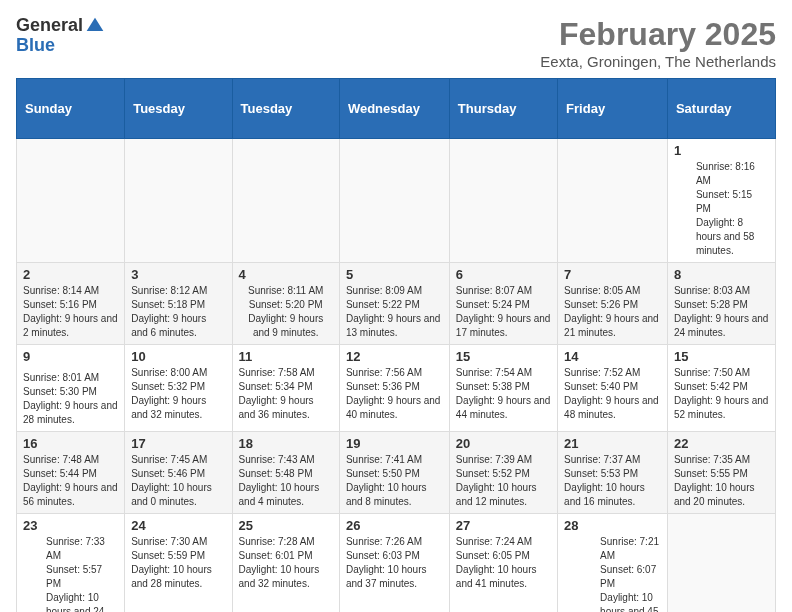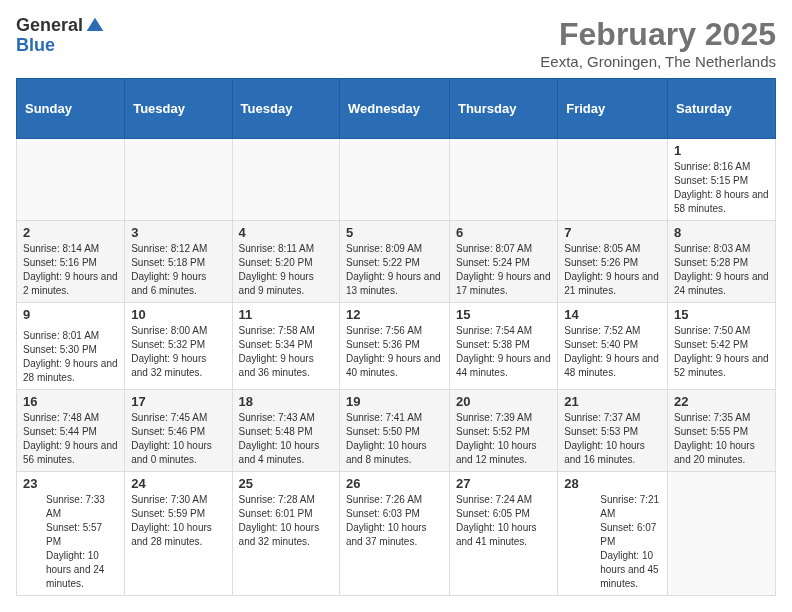--- a/index.html
+++ b/index.html
@@ -131,41 +131,41 @@
   <tbody id="calendar-body">
   <tr>
         <td class="empty-cell"></td>
         <td class="empty-cell"></td>
         <td class="empty-cell"></td>
         <td class="empty-cell"></td>
         <td class="empty-cell"></td>
         <td class="empty-cell"></td>
         <td>
           <span class="day-number">1</span>
-          <div class="day-info" style="white-space: pre-line;">Sunrise: 8:16 AM
+          <div class="day-info" style="white-space: pre-line; margin-left: 22px;">Sunrise: 8:16 AM
 Sunset: 5:15 PM
 Daylight: 8 hours and 58 minutes.</div>
         </td>
       </tr>
       <tr>
         <td>
           <span class="day-number">2</span>
           <div class="day-info" style="white-space: pre-line;">Sunrise: 8:14 AM
 Sunset: 5:16 PM
 Daylight: 9 hours and 2 minutes.</div>
         </td>
         <td>
           <span class="day-number">3</span>
           <div class="day-info" style="white-space: pre-line;">Sunrise: 8:12 AM
 Sunset: 5:18 PM
 Daylight: 9 hours and 6 minutes.</div>
         </td>
         <td>
           <span class="day-number">4</span>
-          <div class="day-info" style="white-space: pre-line;">Sunrise: 8:11 AM
+          <div class="day-info" style="white-space: pre-line; text-align: center;">Sunrise: 8:11 AM
 Sunset: 5:20 PM
 Daylight: 9 hours and 9 minutes.</div>
         </td>
         <td>
           <span class="day-number">5</span>
           <div class="day-info" style="white-space: pre-line;">Sunrise: 8:09 AM
 Sunset: 5:22 PM
 Daylight: 9 hours and 13 minutes.</div>
         </td>
         <td>

